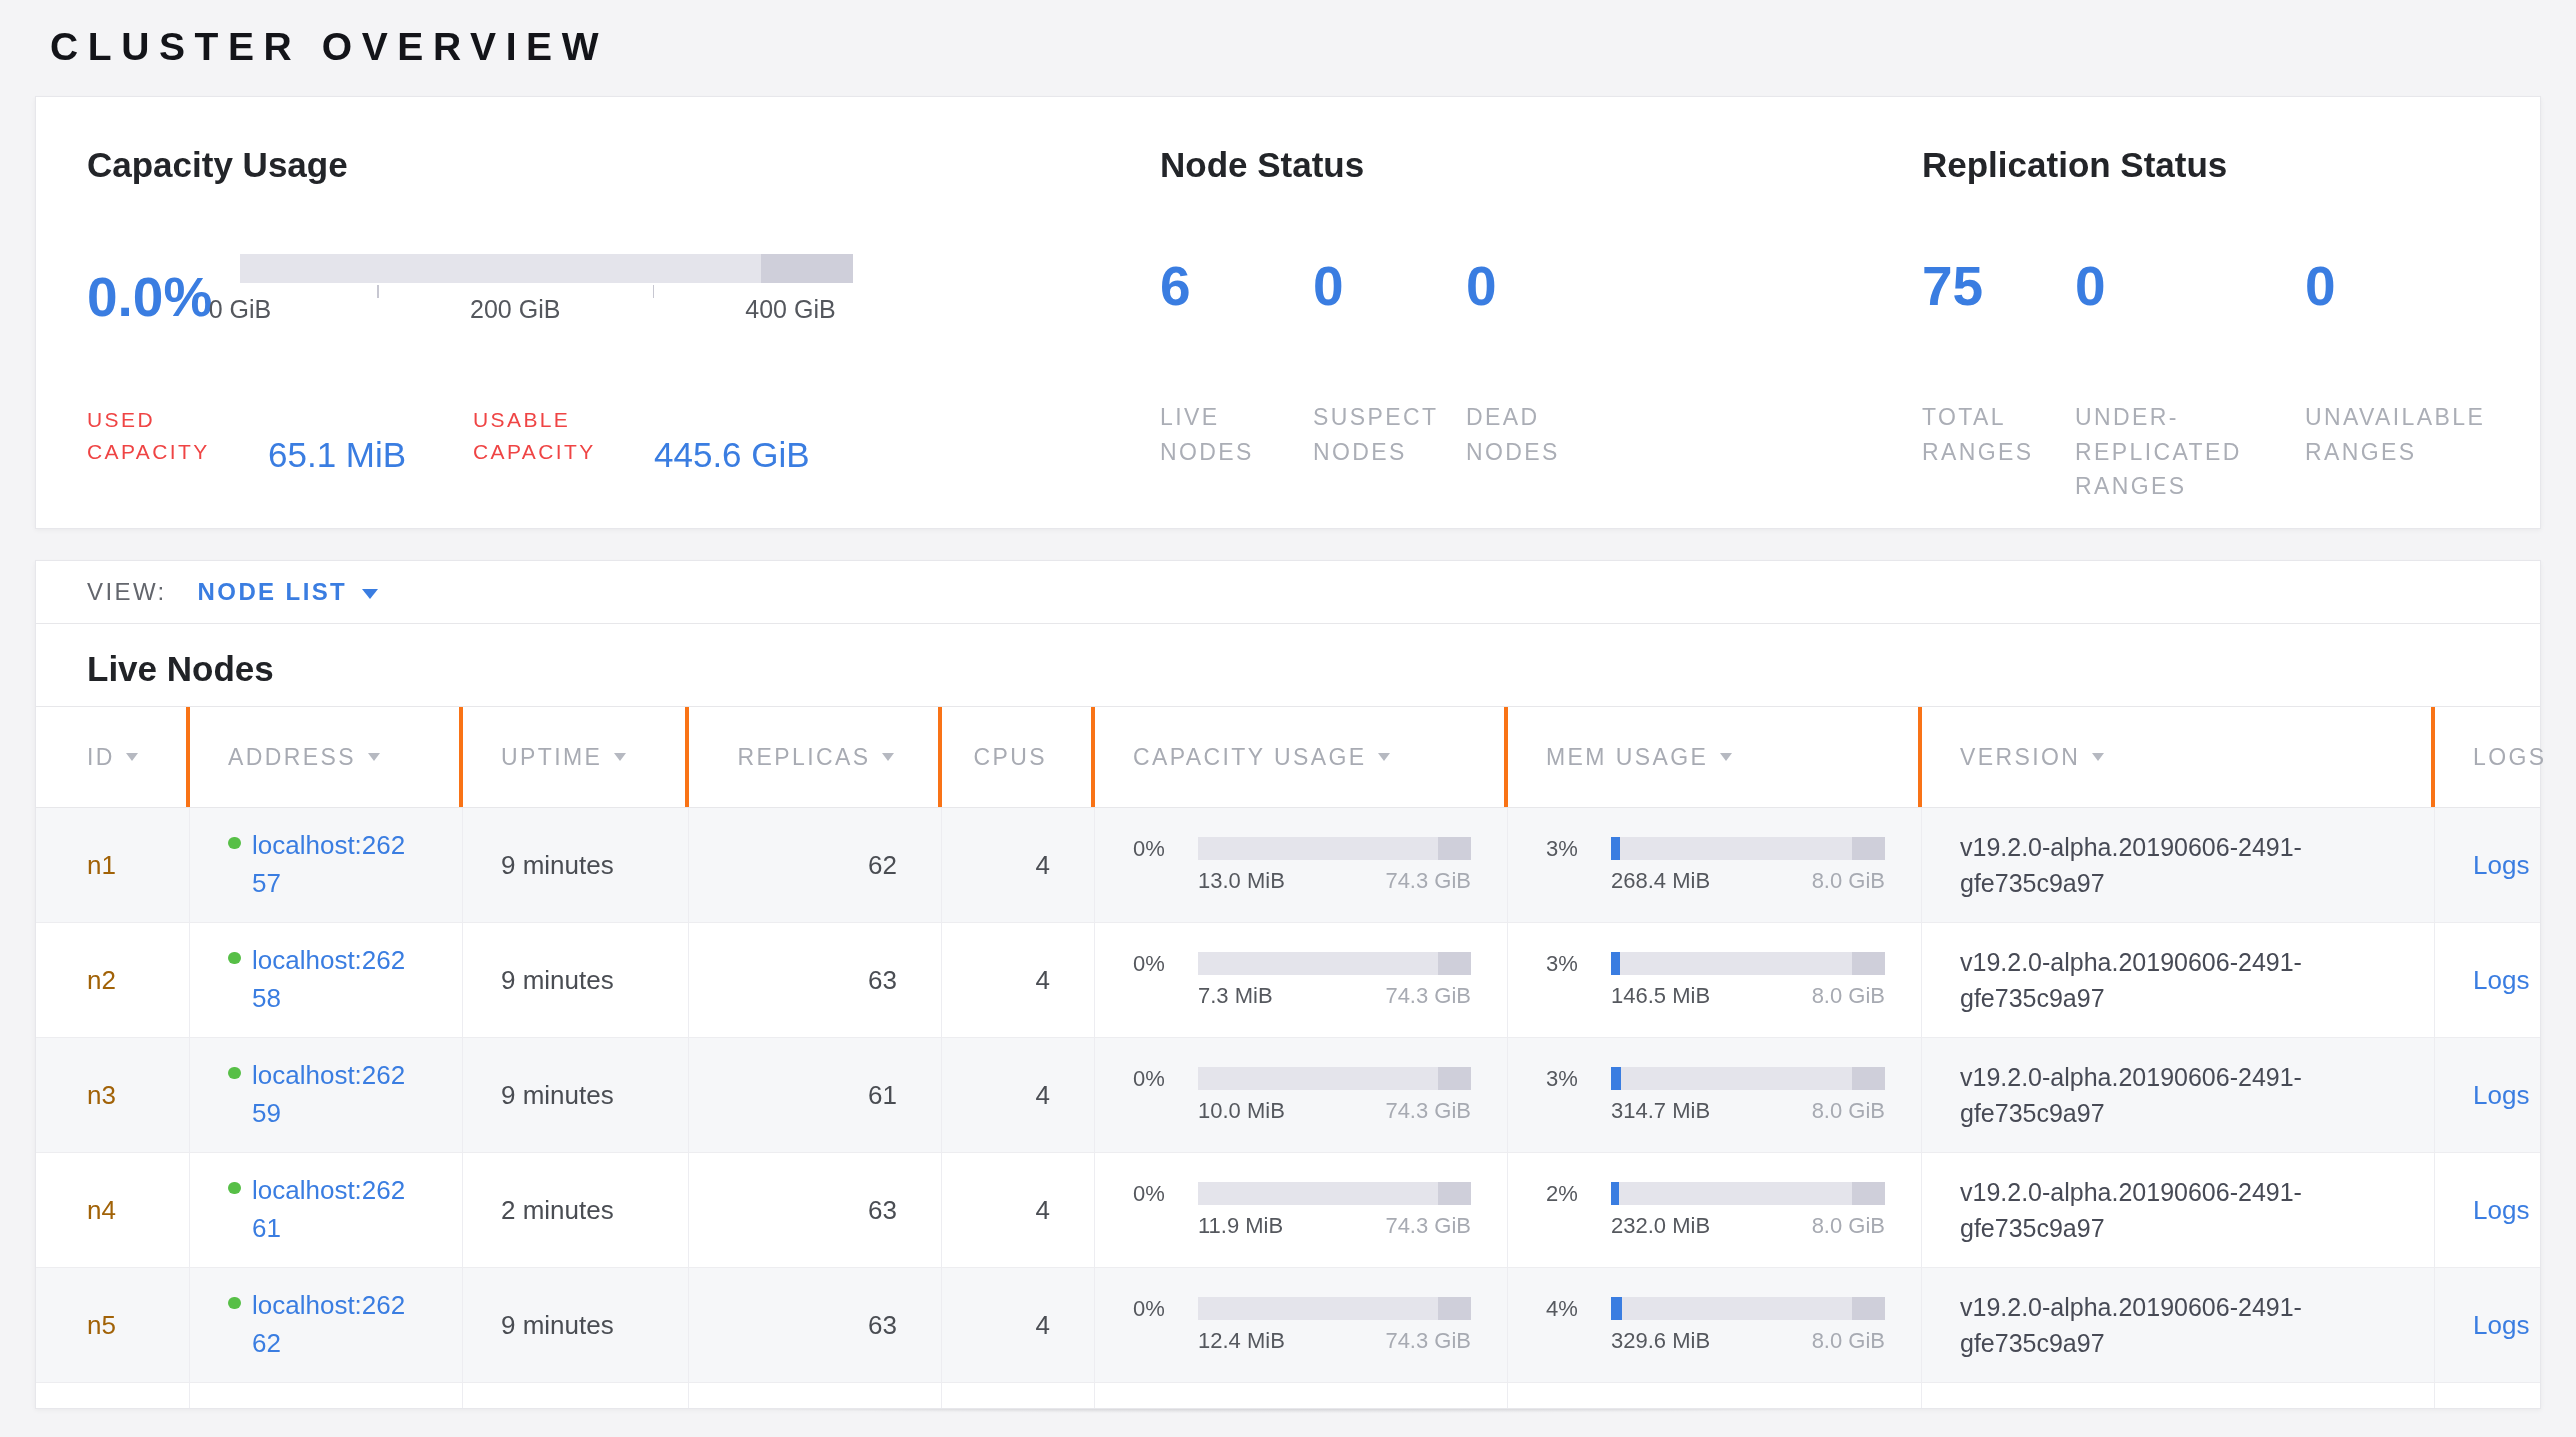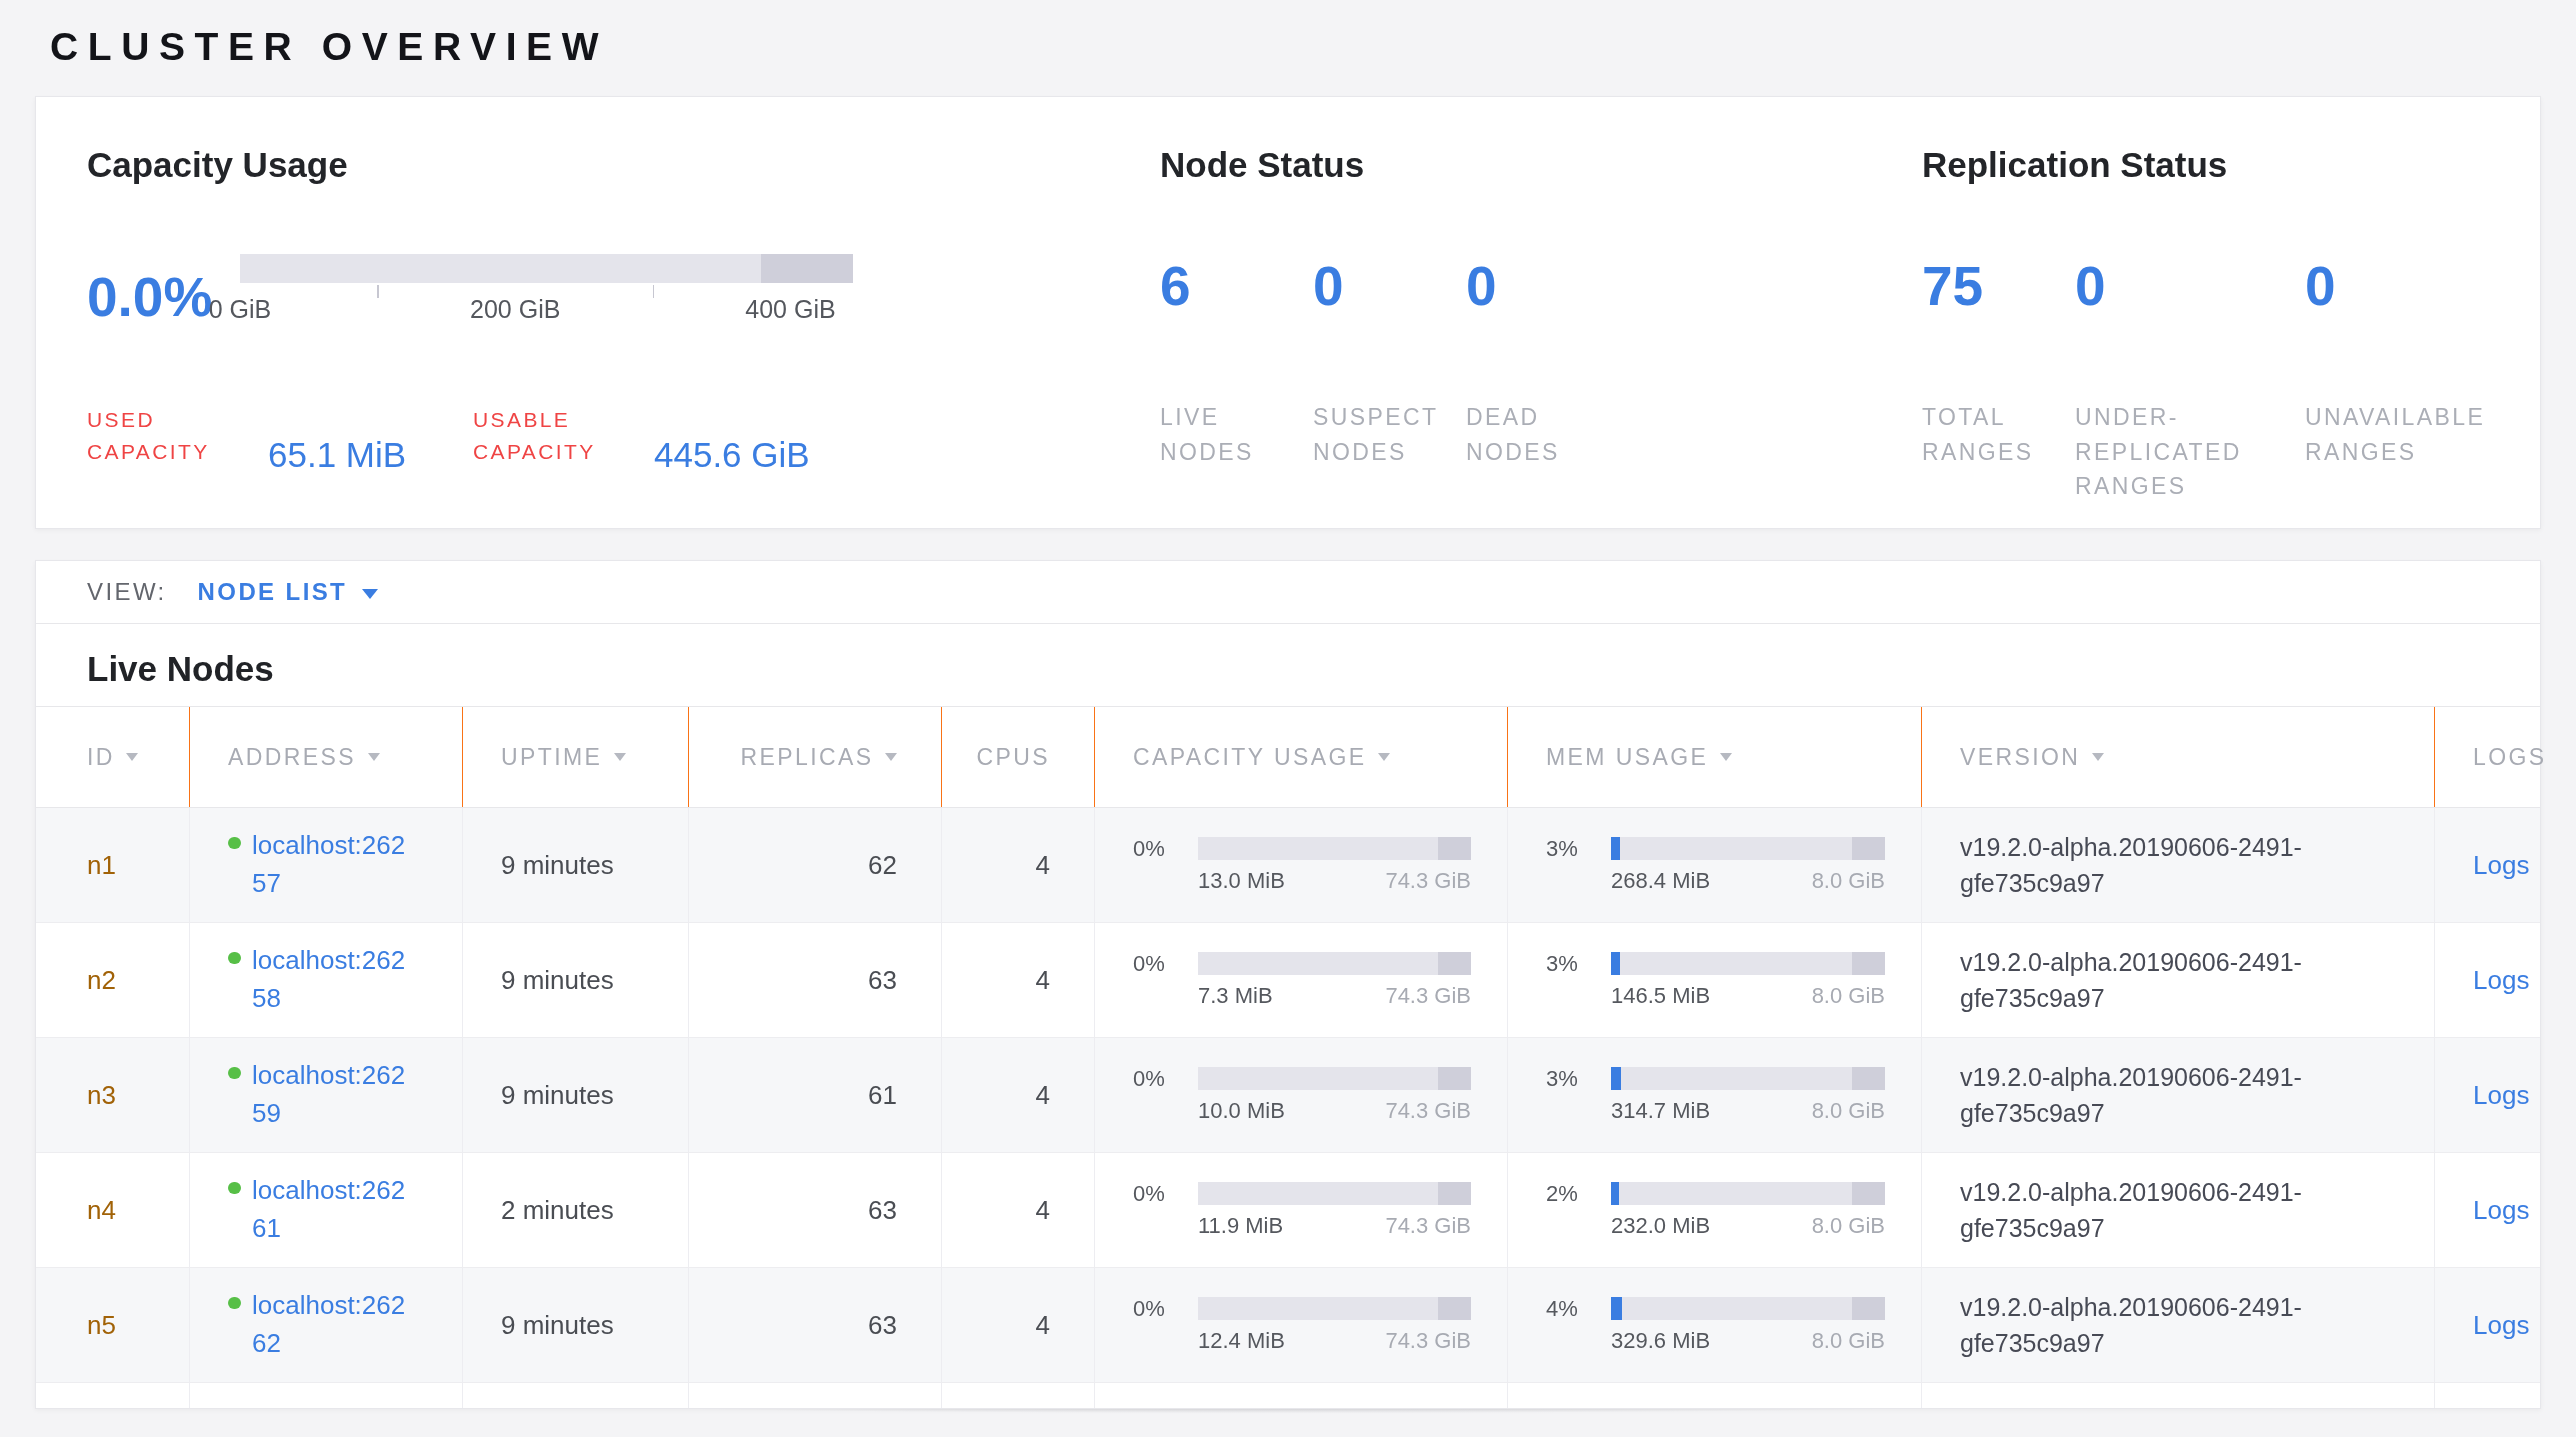--- a/index.html
+++ b/index.html
@@ -111,21 +111,21 @@
   .grid-row {
     display: grid;
     grid-template-columns: 154px 273px 226px 253px 153px 413px 414px 513px 1fr;
   }
   .thead { border-top: 1px solid #e7e7ea; border-bottom: 1px solid #e7e7ea; height: 102px; }
   .th {
     display: flex; align-items: center;
     padding-left: 38px;
     font-size: 23px; letter-spacing: 2.4px;
     color: #a8abb3;
-    border-right: 1px solid #f97316;
+    border-right: 4px solid #f97316;
   }
   .th:last-child { border-right: none; }
   .th.right { justify-content: flex-end; padding-right: 44px; }
   .th.first { padding-left: 51px; }
   .sort-arrow {
     width: 0; height: 0; margin-left: 11.5px;
     border-left: 6.7px solid transparent;
     border-right: 6.7px solid transparent;
     border-top: 8.6px solid #b6b9c1;
   }

